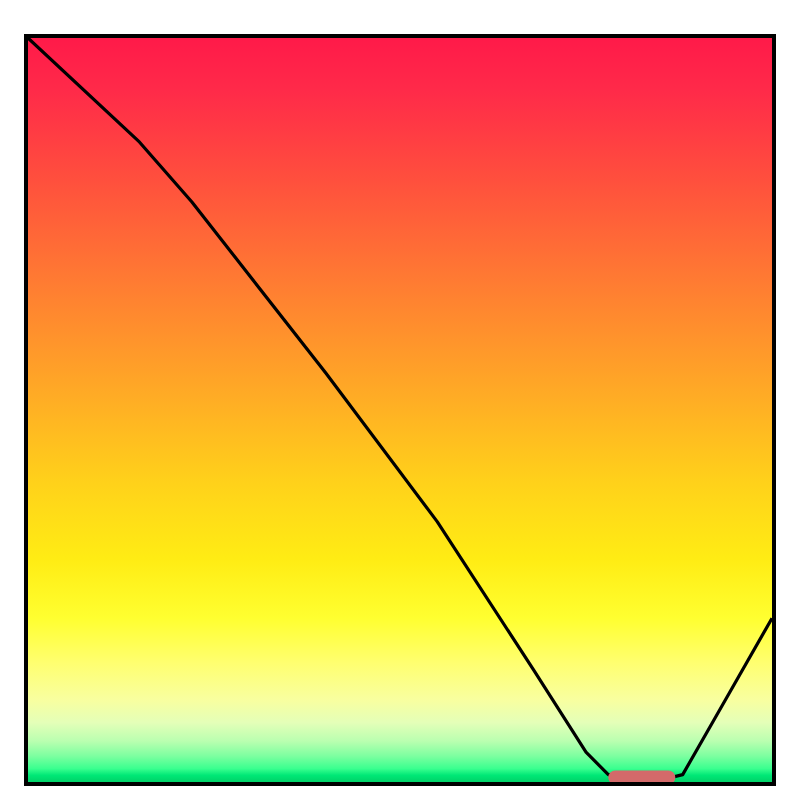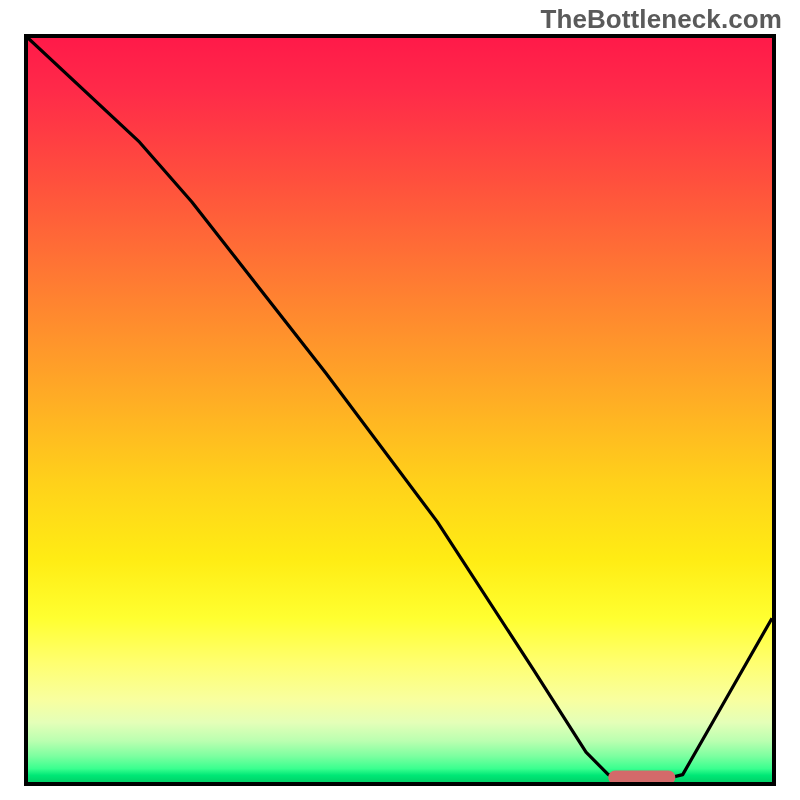--- a/index.html
+++ b/index.html
@@ -74,21 +74,20 @@
   }
   .marker-pill {
     fill: #d46a6a;
   }
 </style>
 </head>
 <body>
 
 <div class="stage">
 
-  <div class="watermark">TheBottleneck.com</div>
 
   <div class="plot-frame">
     <div class="gradient-bg"></div>
 
     <svg class="curve-svg" viewBox="0 0 744 744" preserveAspectRatio="none">
       <path class="curve-path" d="M0.0 0.0 L111.6 104.2 L163.7 163.7 L297.6 334.8 L409.2 483.6 L505.9 632.4 L558.0 714.2 L580.3 736.6 L625.0 744.0 L654.7 736.6 L684.5 684.5 L744.0 580.3"></path>
       <rect class="marker-pill" x="580.3" y="732.5" width="67.0" height="14" rx="7" ry="7" fill="#d46a6a"></rect>
     </svg>
   </div>
 

